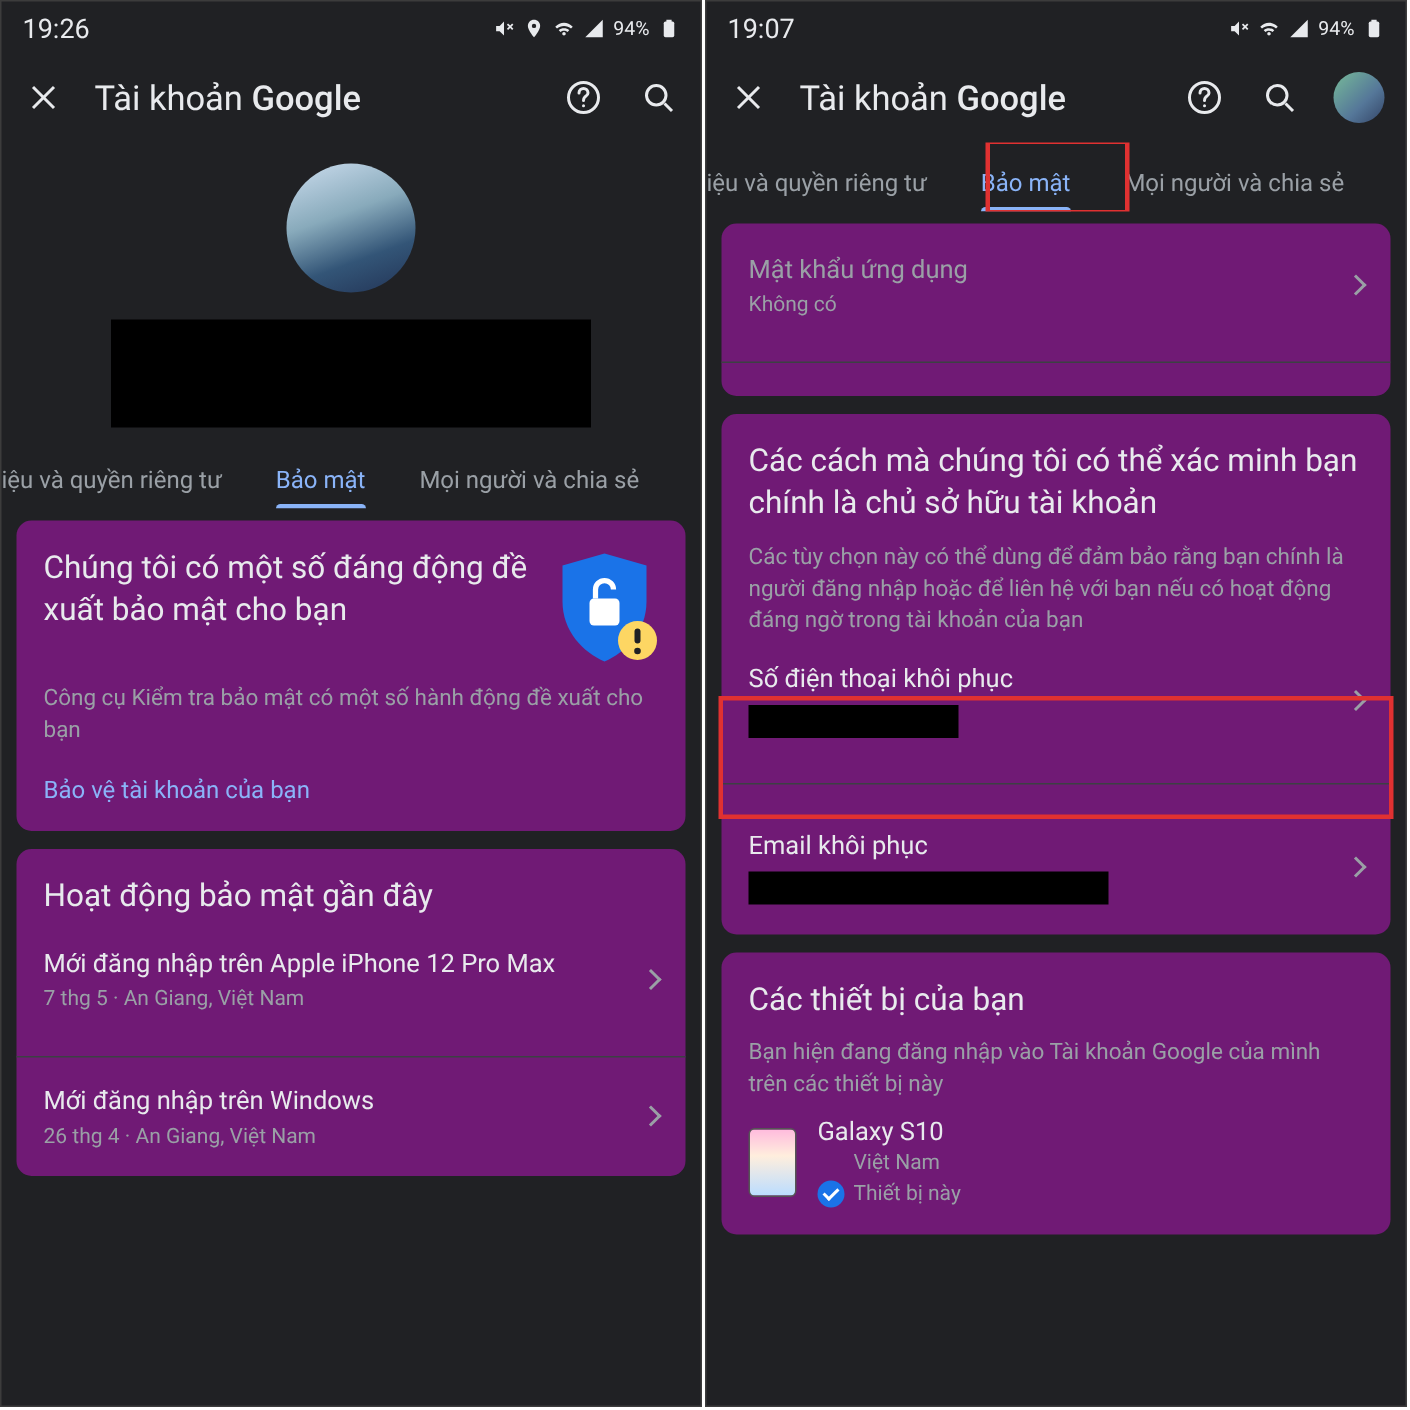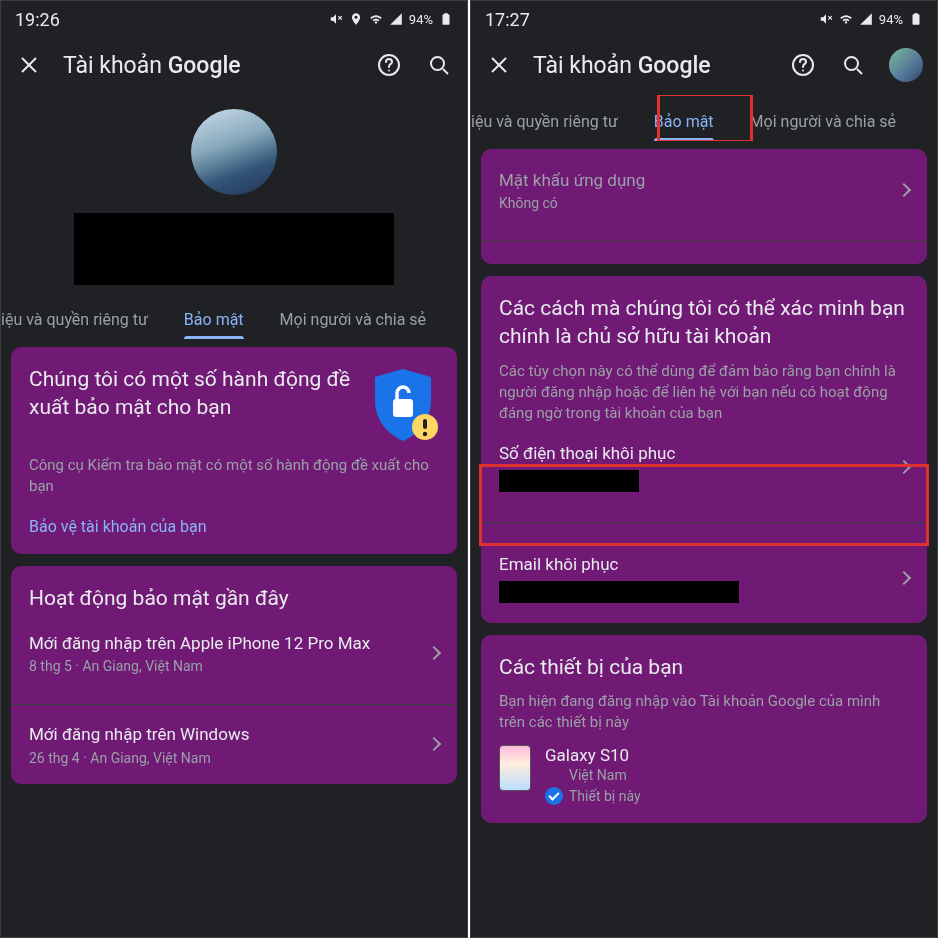--- a/index.html
+++ b/index.html
@@ -133,21 +133,21 @@
     padding: 14px 0;
     cursor: pointer;
   }
   .row .txt { flex: 1; }
   .row .t1 { font-size: 17px; color: #e8eaed; line-height: 1.3; }
   .row .t2 { font-size: 14px; color: #9aa0a6; margin-top: 4px; }
   .chev { width: 10px; height: 10px; border-right: 2px solid #9aa0a6; border-bottom: 2px solid #9aa0a6; transform: rotate(-45deg); flex-shrink: 0; margin-left: 10px; }
   .ext-icon svg { width: 20px; height: 20px; stroke: #e8eaed; fill: none; stroke-width: 2; }
   .redact-sm { background: #000; height: 22px; }
   .device {
-    display: flex; gap: 14px; padding: 12px 0 0;
+    display: flex; gap: 14px; padding: 12px 0 0; align-items: center;
   }
   .device-img {
     width: 32px; height: 46px; border-radius: 4px;
     background: linear-gradient(180deg,#fbd 0%, #fed 40%, #bdf 100%);
     border: 1px solid #555;
     flex-shrink: 0;
   }
   .device .d1 { font-size: 17px; }
   .device .d2 { font-size: 14px; color: #9aa0a6; margin-top: 2px; margin-left: 24px; }
   .device .d3 { font-size: 14px; color: #9aa0a6; margin-top: 4px; display: flex; align-items: center; gap: 6px; }
@@ -224,21 +224,21 @@
     <div class="tabs">
       <div class="tab cut-left">iệu và quyền riêng tư</div>
       <div class="tab active">Bảo mật</div>
       <div class="tab">Mọi người và chia sẻ</div>
     </div>
 
     <div class="content">
       <div class="card">
         <div class="sec-top">
           <div style="flex:1">
-            <h2>Chúng tôi có một số hành động đề xuất bảo mật cho bạn</h2>
+            <h2>Chúng tôi có một số đáng động đề xuất bảo mật cho bạn</h2>
           </div>
           <div class="shield">
             <svg viewBox="0 0 72 80" width="72" height="80">
               <path d="M36 4 L64 12 V36 C64 56 50 70 36 76 C22 70 8 56 8 36 V12 Z" fill="#1a73e8"></path>
               <rect x="26" y="34" width="20" height="18" rx="3" fill="#fff"></rect>
               <path d="M30 34 v-6 a6 6 0 0 1 12 0" stroke="#fff" stroke-width="3.5" fill="none"></path>
               <circle cx="58" cy="62" r="13" fill="#fdd663"></circle>
               <rect x="56" y="54" width="4" height="10" rx="2" fill="#202124"></rect>
               <circle cx="58" cy="69" r="2.2" fill="#202124"></circle>
             </svg>
@@ -247,39 +247,39 @@
         <div class="sub">Công cụ Kiểm tra bảo mật có một số hành động đề xuất cho bạn</div>
         <a class="link">Bảo vệ tài khoản của bạn</a>
       </div>
 
       <div class="card" style="padding-bottom:4px">
         <h2>Hoạt động bảo mật gần đây</h2>
         <div style="height:6px"></div>
         <div class="row">
           <div class="txt">
             <div class="t1">Mới đăng nhập trên Apple iPhone 12 Pro Max</div>
-            <div class="t2">8 thg 5 · An Giang, Việt Nam</div>
+            <div class="t2">7 thg 5 · An Giang, Việt Nam</div>
           </div>
           <div class="chev"></div>
         </div>
         <hr>
         <div class="row" style="padding-top:2px">
           <div class="txt">
             <div class="t1">Mới đăng nhập trên Windows</div>
             <div class="t2">26 thg 4 · An Giang, Việt Nam</div>
           </div>
           <div class="chev"></div>
         </div>
       </div>
     </div>
   </div>
 
   <div class="phone">
     <div class="statusbar">
-      <span>17:27</span>
+      <span>19:07</span>
       <span class="right">
         <svg viewBox="0 0 24 24">
             <path d="M3 9v6h4l5 5V4L7 9H3z" fill="#e8eaed"></path>
             <line x1="16" y1="7" x2="22" y2="13" stroke="#e8eaed" stroke-width="2"></line>
             <line x1="22" y1="7" x2="16" y2="13" stroke="#e8eaed" stroke-width="2"></line>
           </svg>
         <svg viewBox="0 0 24 24">
             <path d="M12 20c1 0 2-1 2-2s-1-2-2-2-2 1-2 2 1 2 2 2zm-6-6c3-3 9-3 12 0l-2 2c-2-2-6-2-8 0l-2-2zm-4-4c6-6 14-6 20 0l-2 2c-4-4-12-4-16 0l-2-2z" fill="#e8eaed"></path>
           </svg>
         <svg viewBox="0 0 24 24">

